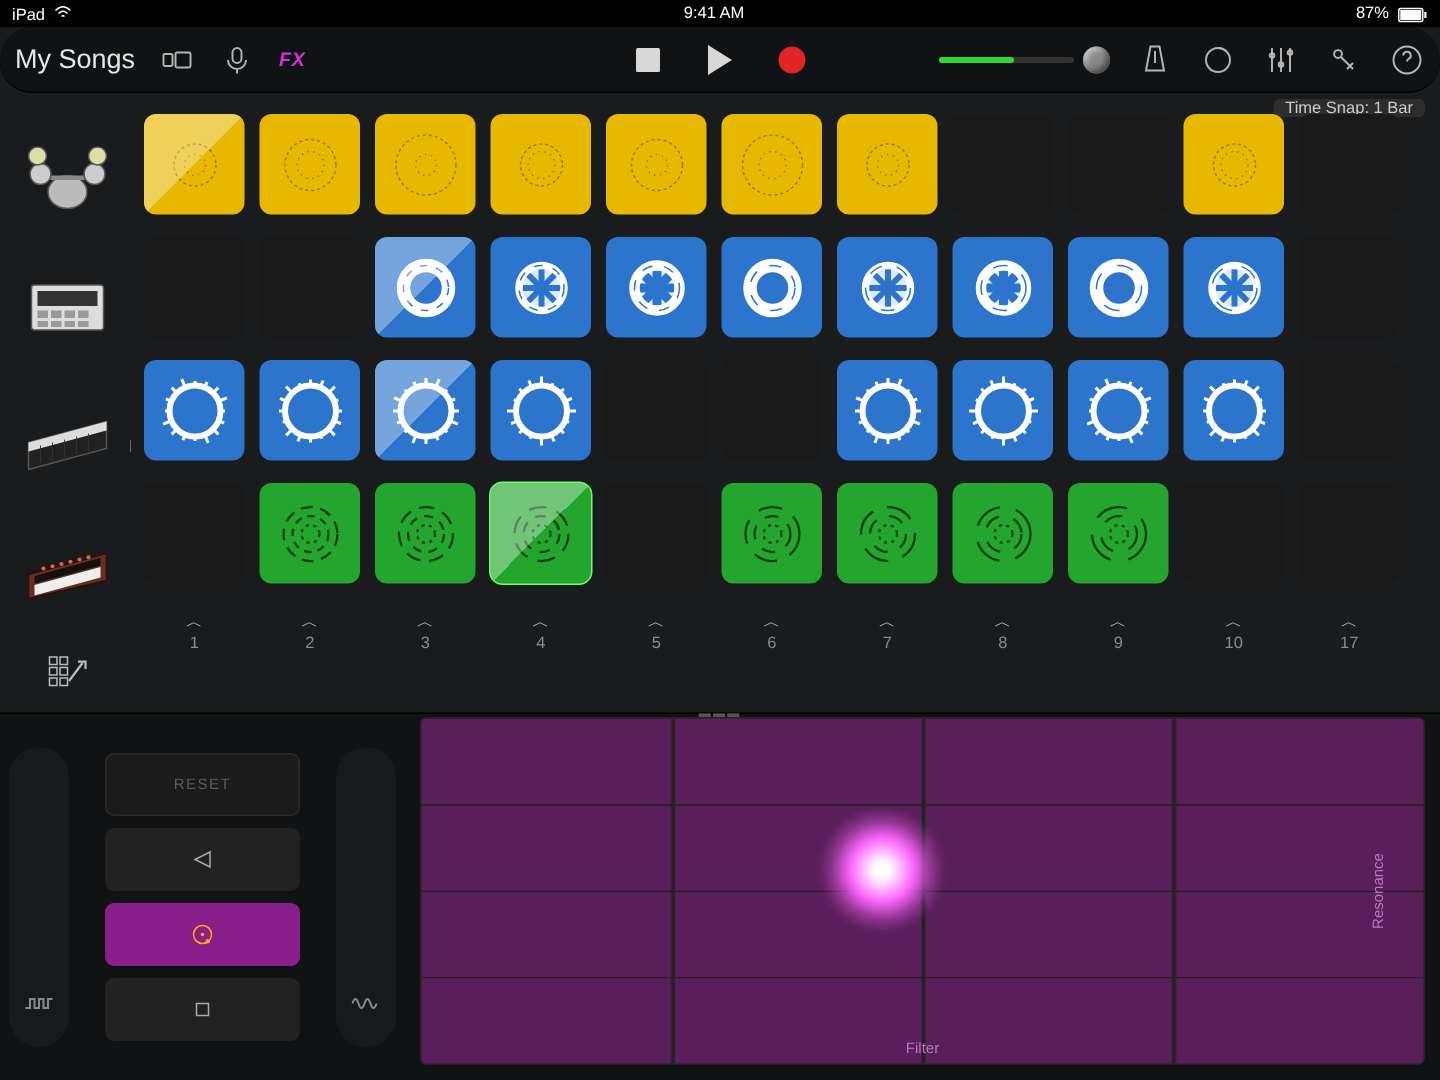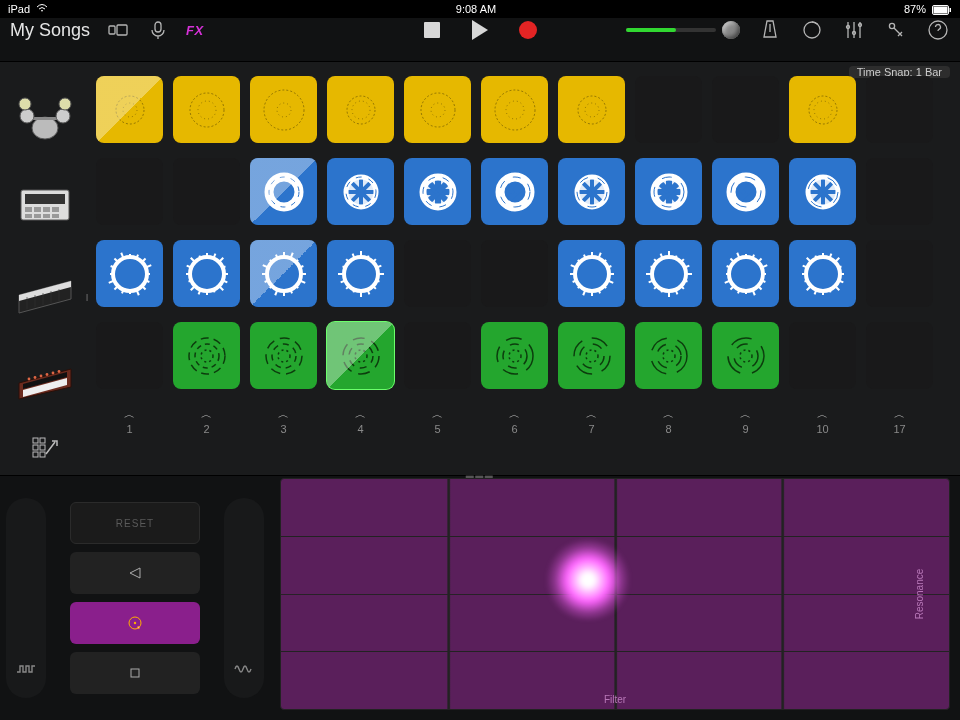--- a/index.html
+++ b/index.html
@@ -21,21 +21,21 @@
     margin:0;padding:0;width:960px;height:720px;
     background:var(--bg);font-family:-apple-system,Helvetica,Arial,sans-serif;
     font-size:13px;color:var(--text);overflow:hidden;
   }
   
   .statusbar{height:18px;background:#000;display:flex;justify-content:space-between;align-items:center;padding:0 8px;font-size:11px;color:#fff;}
   .statusbar .sb-left,.statusbar .sb-right{display:flex;align-items:flex-end;gap:6px;}
   .wifi svg{width:12px;height:10px;}
   .battery{display:inline-flex;align-items:center;gap:2px;}
   
-  .toolbar{height:44px;background:var(--bg-dark);border-bottom:1px solid #000;display:flex;align-items:flex-start;padding:0 10px;position:relative;}
+  .toolbar{height:44px;background:var(--bg-dark);border-bottom:1px solid #000;display:flex;align-items:center;padding:0 10px;position:relative;border-radius:21px;}
   .tb-left{display:flex;align-items:center;gap:16px;}
   .tb-center{position:absolute;left:50%;transform:translateX(-50%);display:flex;align-items:center;gap:24px;}
   .tb-right{margin-left:auto;display:flex;align-items:center;gap:18px;}
   .mysongs{font-size:18px;font-weight:300;color:#e6e6e6;}
   .fx-btn{color:var(--fx);font-weight:600;letter-spacing:0.5px;font-style:italic;}
   .tb-icon{display:inline-flex;align-items:center;justify-content:center;width:24px;height:24px;}
   .tb-icon svg{stroke:#b5b5b5;fill:none;stroke-width:1.3;}
   .stop-btn{width:16px;height:16px;background:#d7d7d7;border-radius:1px;}
   .play-btn{width:0;height:0;border-left:16px solid #d7d7d7;border-top:10px solid transparent;border-bottom:10px solid transparent;}
   .rec-btn{width:18px;height:18px;border-radius:50%;background:#e32424;}
@@ -107,21 +107,21 @@
 </head>
 <body>
 
 <div class="statusbar">
   <div class="sb-left">
     <span>iPad</span>
     <span class="wifi"><svg viewBox="0 0 12 10">
           <path d="M1 4 Q6 -1 11 4 M3 6 Q6 3 9 6 M5 8 Q6 7 7 8" stroke="#fff" fill="none" stroke-width="1"></path>
         </svg></span>
   </div>
-  <div>9:08 AM</div>
+  <div>9:41 AM</div>
   <div class="sb-right">
     <span>87%</span>
     <span class="battery">
       <svg width="20" height="10" viewBox="0 0 20 10">
           <rect x="0.5" y="0.5" width="16" height="9" rx="1.5" stroke="#fff" fill="none"></rect>
           <rect x="1.5" y="1.5" width="14" height="7" fill="#fff"></rect>
           <rect x="17.5" y="3" width="1.5" height="4" fill="#fff"></rect>
         </svg>
     </span>
   </div>

